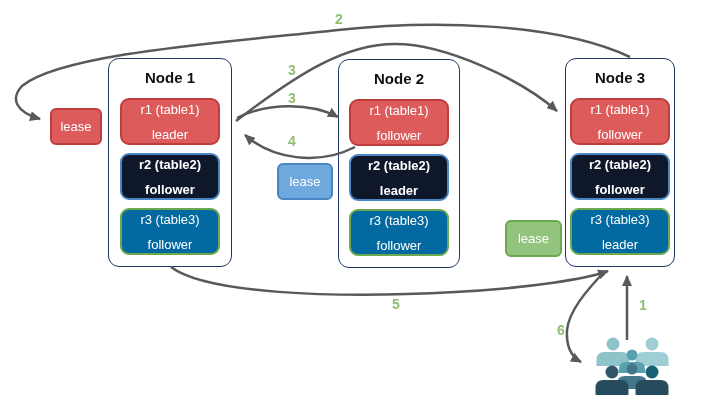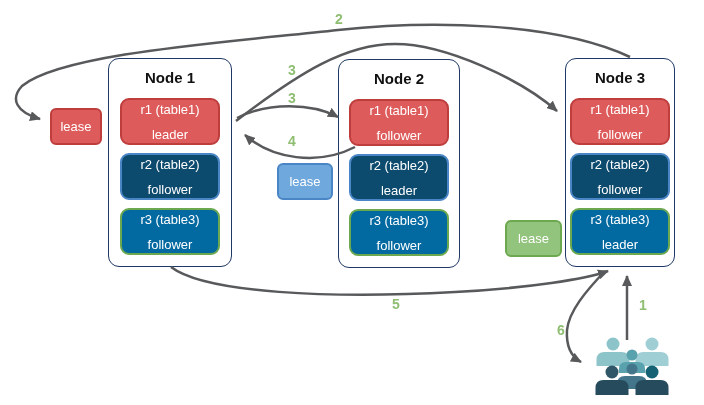--- a/index.html
+++ b/index.html
@@ -15,21 +15,21 @@
   }
   .node-title{
     margin:8px 0 10px 0;font-size:15px;line-height:21px;font-weight:bold;color:#111111;
   }
   .replica{
     width:100px;height:47px;border-radius:9px;box-sizing:border-box;
     margin-bottom:8px;display:flex;flex-direction:column;align-items:center;justify-content:center;
     color:#ffffff;font-size:13px;line-height:17px;text-align:center;gap:8px;
   }
   .replica.red{background:#DE5B5B;border:2px solid #BE3E3E;}
-  .replica.blue{background:#0c4a6e;border:2px solid #4A86C6;}
+  .replica.blue{background:#0f172a;border:2px solid #4A86C6;font-weight:bold;}
   .replica.green{background:#0369a1;border:2px solid #6BA84F;}
   
   .lease{
     position:absolute;height:37px;border-radius:6px;box-sizing:border-box;z-index:3;
     display:flex;align-items:center;justify-content:center;color:#ffffff;font-size:13px;
   }
   .lease.red{left:50px;top:108px;width:52px;background:#DE5B5B;border:2px solid #BE3E3E;}
   .lease.blue{left:277px;top:163px;width:56px;background:#6FA8DC;border:2px solid #4A86C6;}
   .lease.green{left:505px;top:220px;width:57px;background:#93C47D;border:2px solid #6BA84F;}
   

